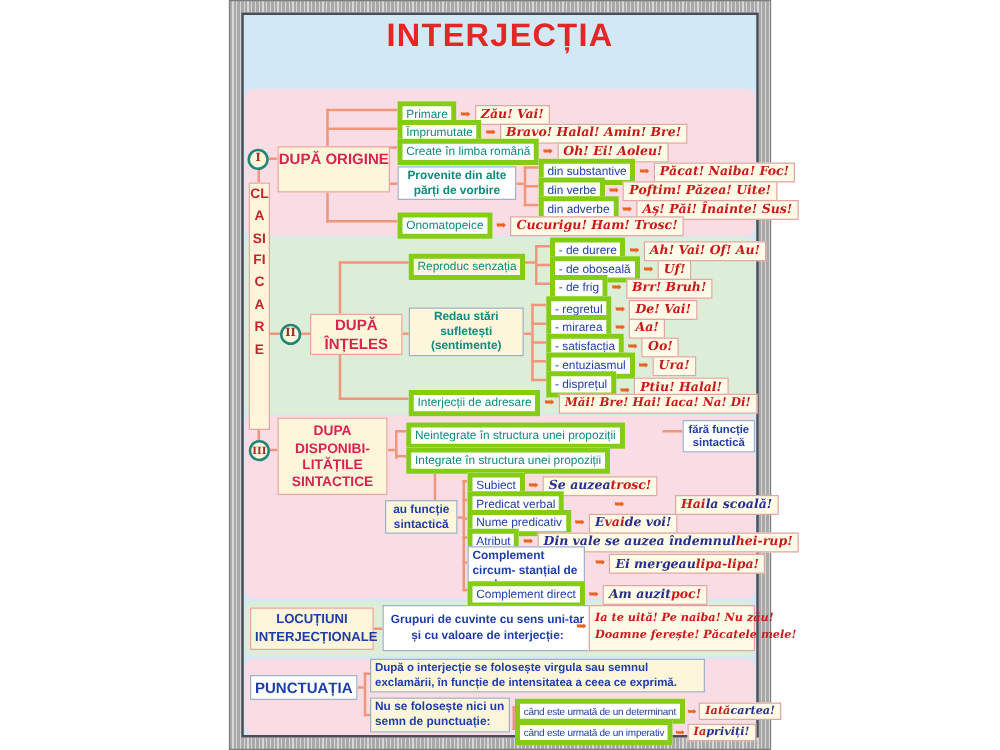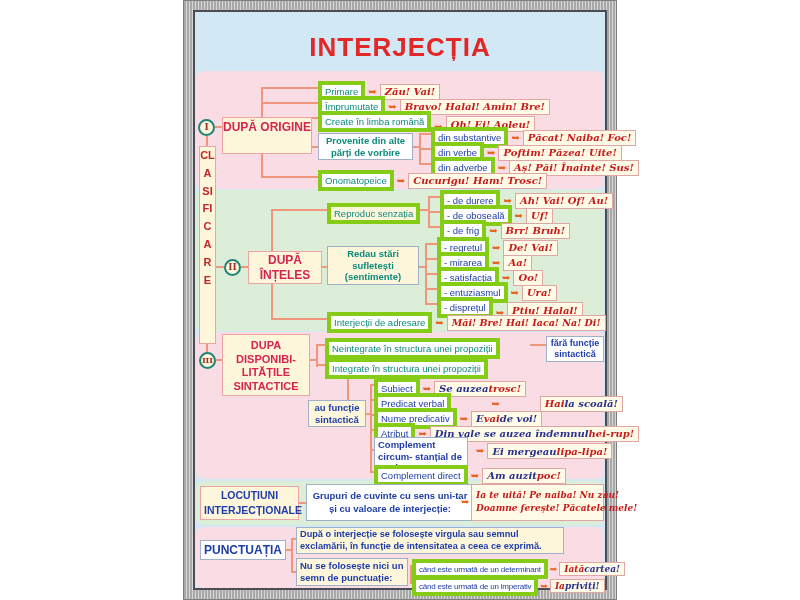--- a/index.html
+++ b/index.html
@@ -6,21 +6,21 @@
   body{width:800px;height:600px;background:#ffffff;font-family:"Liberation Sans",sans-serif;overflow:hidden;position:relative;}
   .poster{position:absolute;left:183px;top:0;width:434px;height:600px;}
   .frame{position:absolute;inset:0;background:#b5b5b5;
     background-image:repeating-linear-gradient(90deg,rgba(255,255,255,.45) 0 1px,rgba(0,0,0,.07) 1px 3px);
     box-shadow:inset 0 0 0 1px #7d7d7d;}
   .canvas{position:absolute;left:10px;top:10px;right:10px;bottom:10px;background:#d3e8f5;border:2px solid #4c4c55;}
   .sec{position:absolute;border-radius:7px;}
   .pink{background:#fadce5;}
   .green{background:#dcedd8;}
   .title{position:absolute;left:14px;top:13px;width:406px;text-align:center;
-    font-size:26px;font-weight:800;letter-spacing:1px;color:#e32726;margin-top:19px;}
+    font-size:26px;font-weight:800;letter-spacing:1px;color:#e32726;}
   .def{position:absolute;left:13px;top:41px;width:408px;height:28px;background:#fdf6da;
     box-sizing:border-box;padding:2px 5px;color:#d4196e;font-weight:bold;font-size:9px;
     letter-spacing:-0.2px;line-height:11.5px;text-align:justify;}
   .cn{position:absolute;background:#f0967c;z-index:1;}
   .row{position:absolute;display:flex;align-items:center;gap:3px;white-space:nowrap;z-index:3;}
   .box{border:4px solid #84cc16;background:#ffffff;padding:0 3px;height:13px;
     display:inline-flex;align-items:center;font-weight:normal;font-size:9.5px;}
   .t{color:#0e8a7e;}
   .b{color:#1e3da8;}
   .ml{position:absolute;z-index:3;border:1px solid #9fb0c9;background:#ffffff;box-sizing:border-box;
@@ -124,21 +124,21 @@
   <div class="row" style="left:135px;top:81px;">
     <span class="box t">Primare</span>
     <span class="arrow">➥</span>
     <span class="ex">Zău! Vai!</span>
   </div>
   <div class="row" style="left:135px;top:96px;">
     <span class="box t">Împrumutate</span>
     <span class="arrow">➥</span>
     <span class="ex">Bravo! Halal! Amin! Bre!</span>
   </div>
-  <div class="row" style="left:135px;top:111px;align-items:flex-end;">
+  <div class="row" style="left:135px;top:111px;">
     <span class="box t">Create în limba română</span>
     <span class="arrow">➥</span>
     <span class="ex">Oh! Ei! Aoleu!</span>
   </div>
   <div class="ml t" style="left:135px;top:133px;width:95px;color:#0e8a7e;">Provenite din alte părți de vorbire</div>
   <div class="row" style="left:248px;top:127px;">
     <span class="box b">din substantive</span>
     <span class="arrow">➥</span>
     <span class="ex">Păcat! Naiba! Foc!</span>
   </div>

